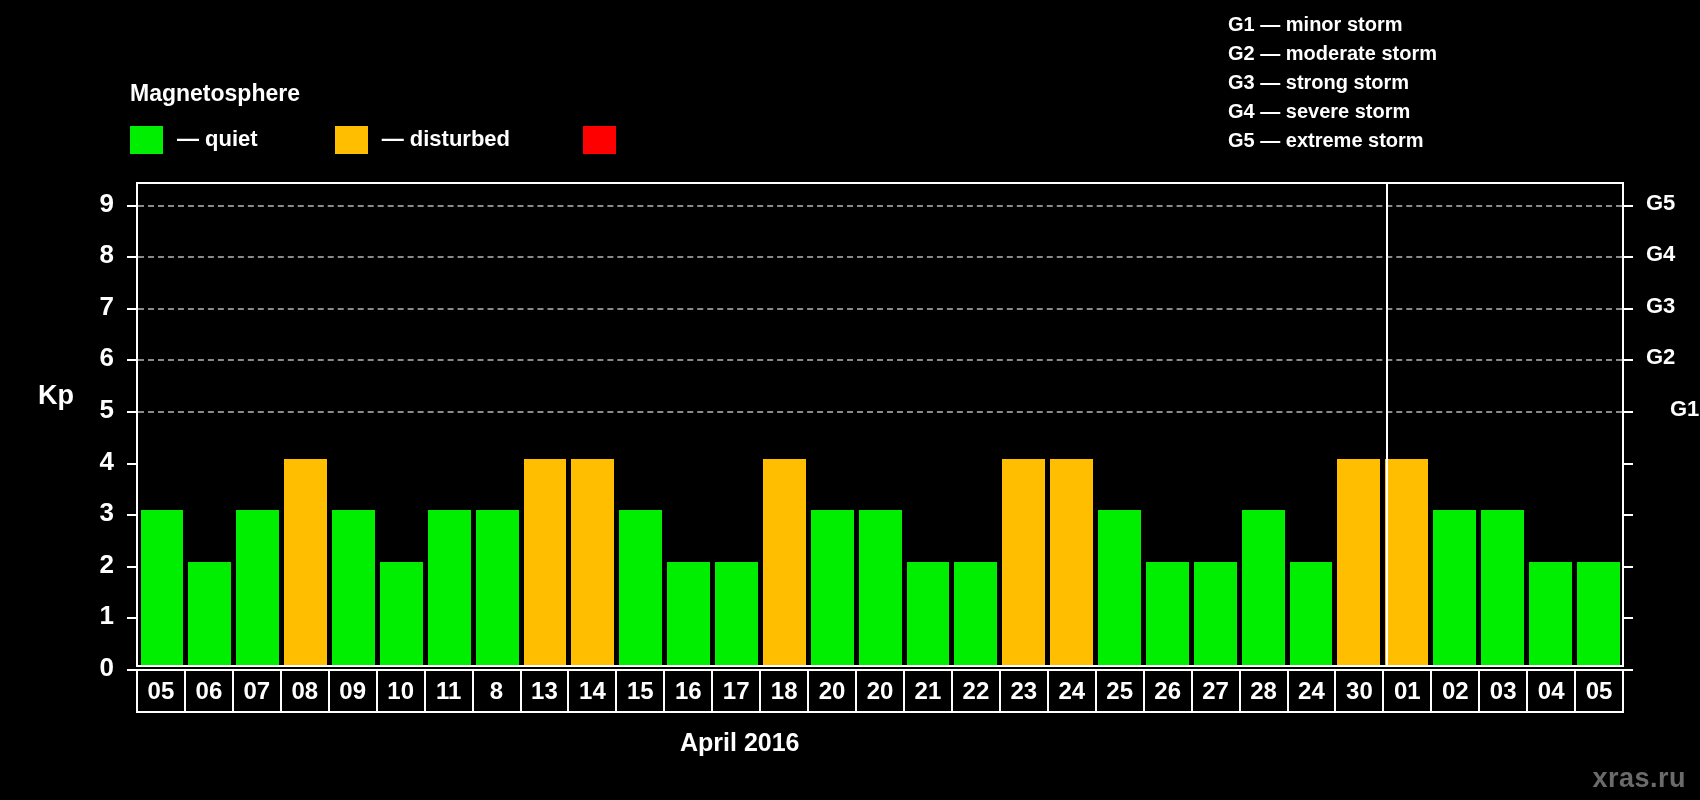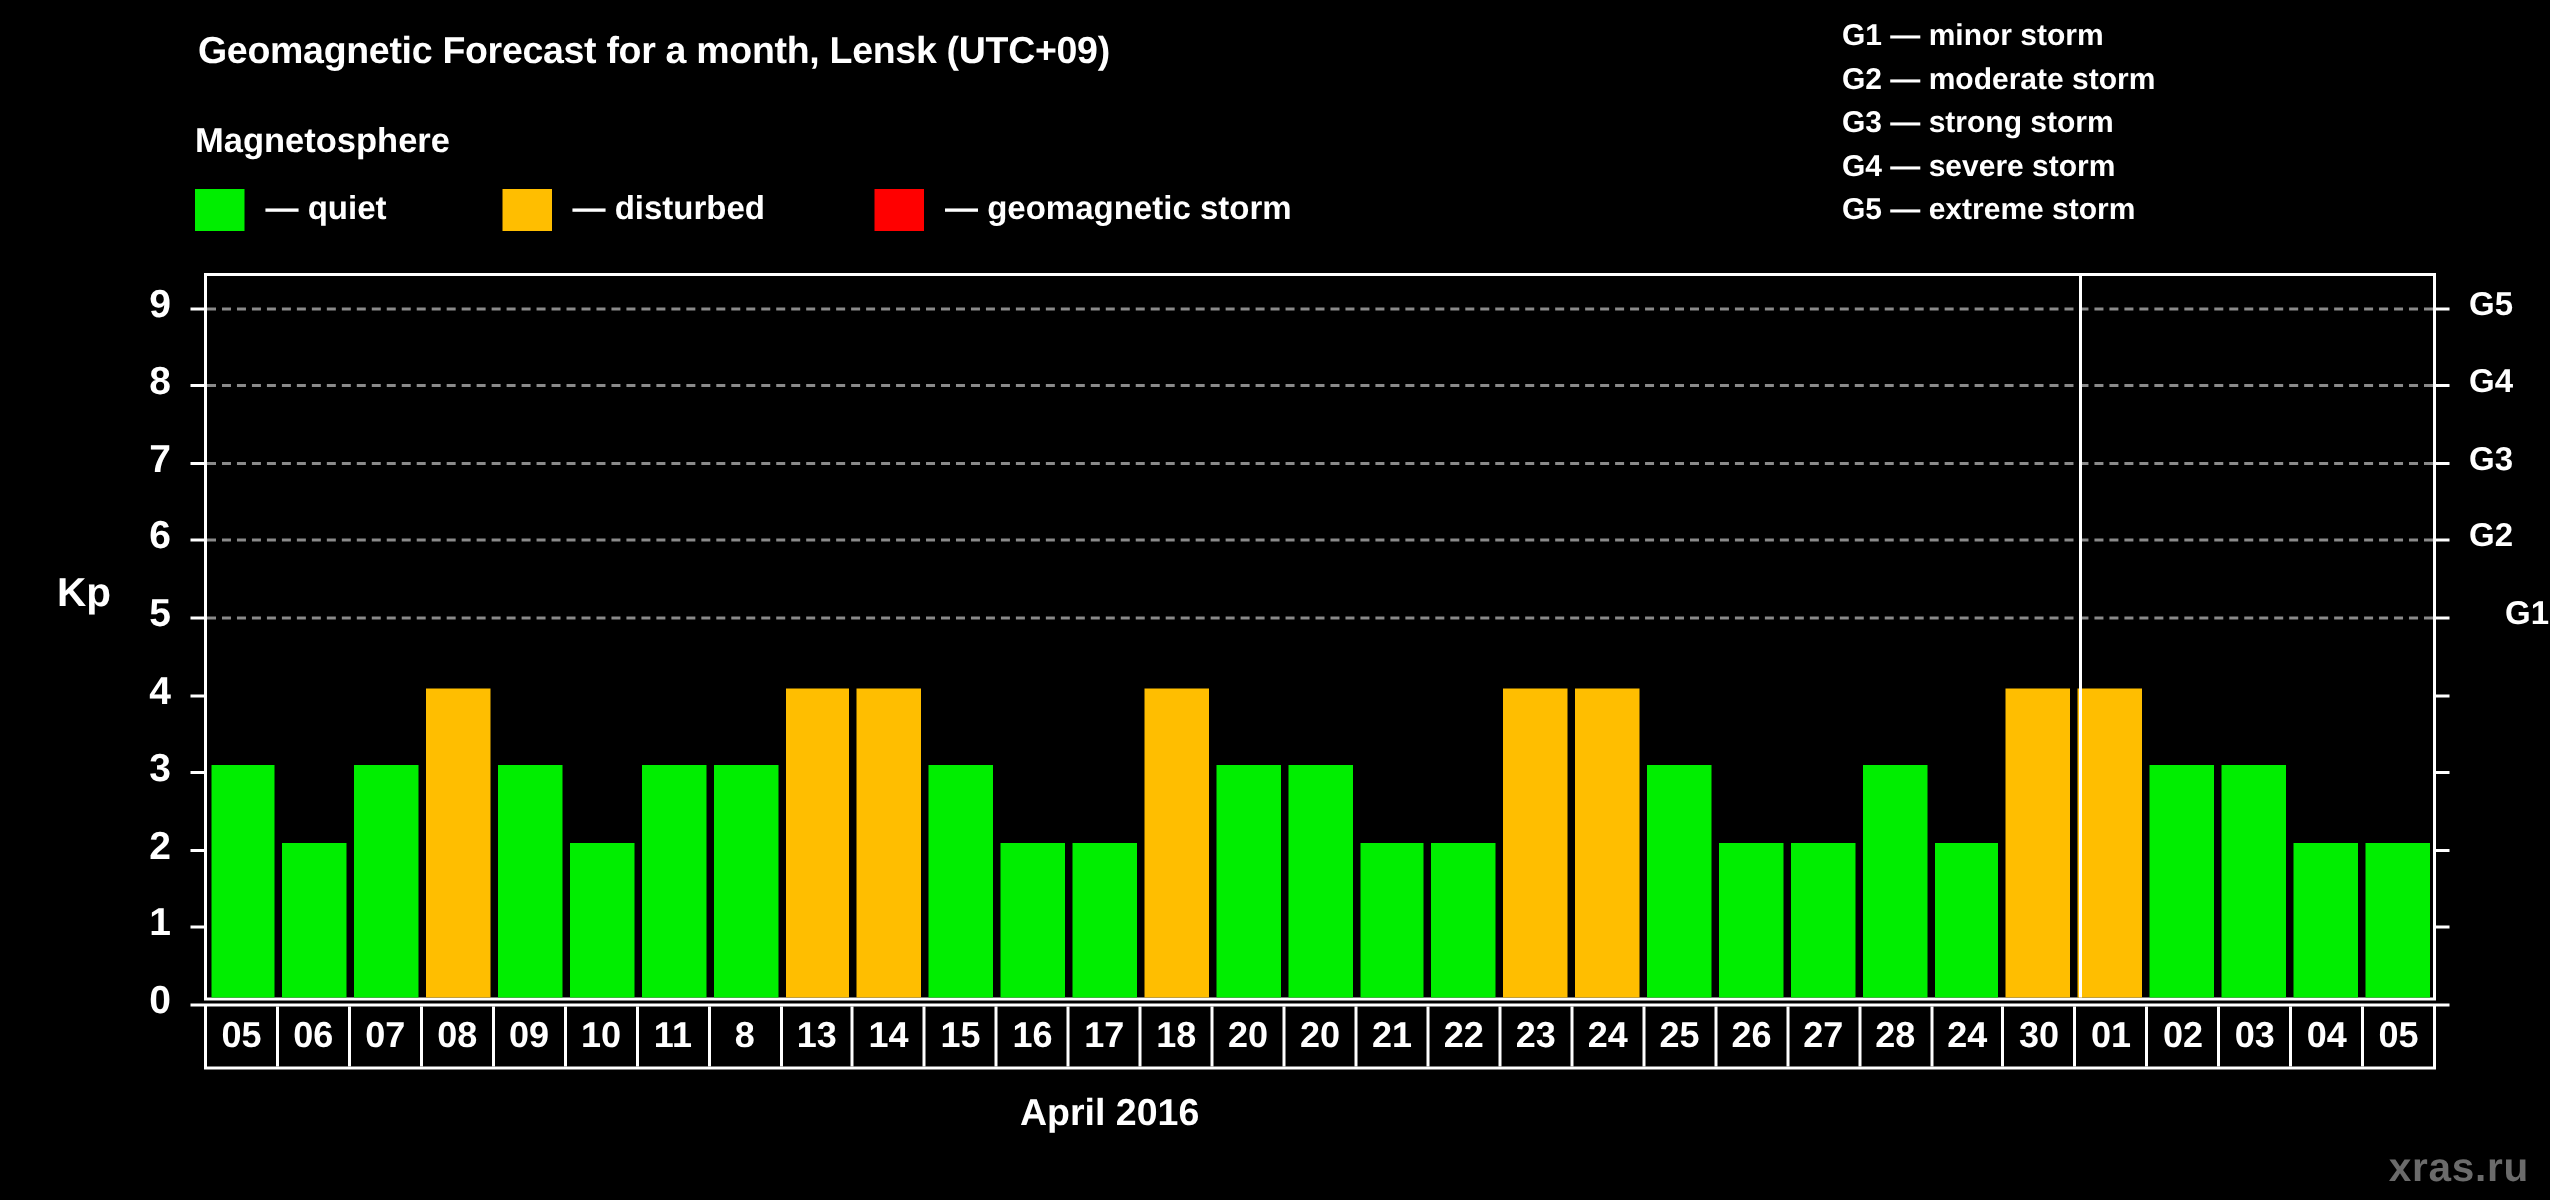--- a/index.html
+++ b/index.html
@@ -195,37 +195,35 @@
     font-weight: bold;
     color: #6b6b6b;
     letter-spacing: 0.5px;
   }
 </style>
 </head>
 <body>
 
 <div id="root">
 
-  <div class="title">Geomagnetic Forecast for a month, Lensk (UTC+09)</div>
   <div class="subtitle">Magnetosphere</div>
 
   <div class="legend" id="legend">
       <div class="legend-item">
         <span class="legend-swatch" style="background: rgb(0, 238, 0);"></span>
         <span class="legend-text">— quiet</span>
       </div>
       <span style="width: 77px;"></span>
       <div class="legend-item">
         <span class="legend-swatch" style="background: rgb(255, 190, 0);"></span>
         <span class="legend-text">— disturbed</span>
       </div>
       <span style="width: 73px;"></span>
       <div class="legend-item">
         <span class="legend-swatch" style="background: rgb(255, 0, 0);"></span>
-        <span class="legend-text">— geomagnetic storm</span>
       </div>
     </div>
 
   <div class="gscale" id="gscale">
       <div class="gscale-row">G1 — minor storm</div>
       <div class="gscale-row">G2 — moderate storm</div>
       <div class="gscale-row">G3 — strong storm</div>
       <div class="gscale-row">G4 — severe storm</div>
       <div class="gscale-row">G5 — extreme storm</div>
     </div>

